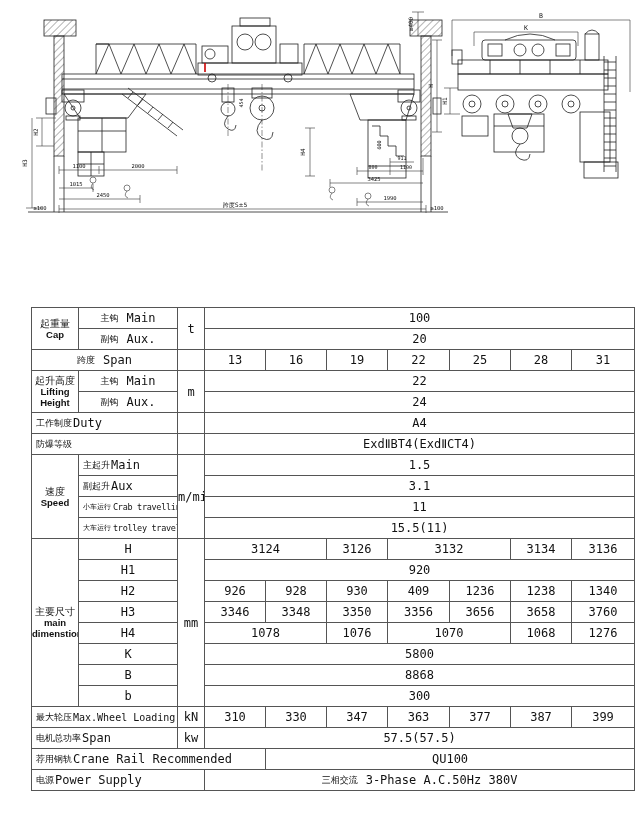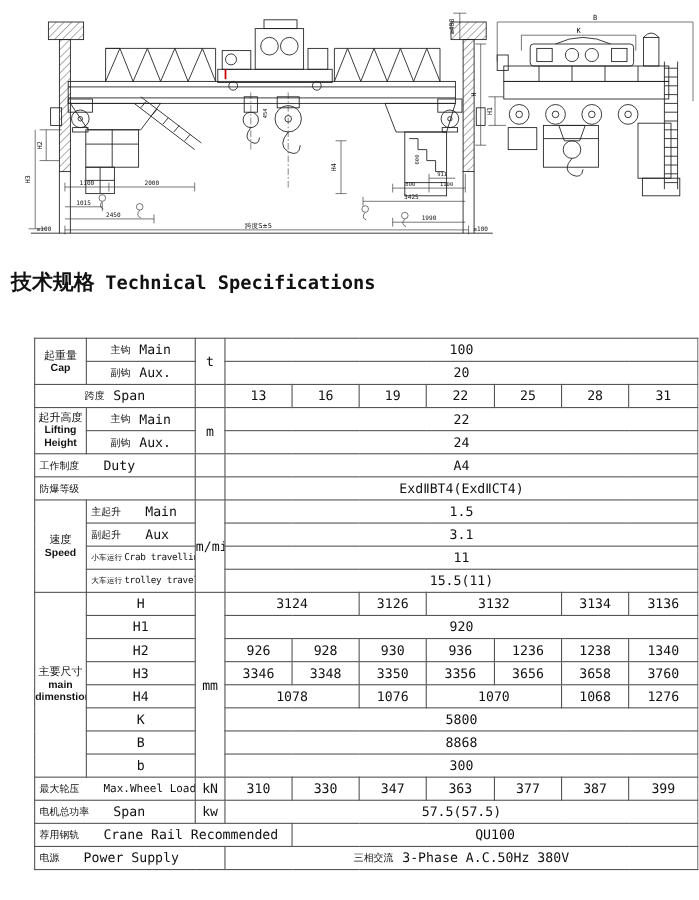--- a/index.html
+++ b/index.html
@@ -12,21 +12,21 @@
   .title .t-zh{font-family:"DejaVu Sans","Liberation Sans",sans-serif;font-size:19px;}
   .title .t-en{font-family:"DejaVu Sans Mono","Liberation Mono",monospace;font-size:17px;}
   table.spec{position:absolute;top:307px;left:31px;width:602px;border-collapse:collapse;table-layout:fixed;}
   table.spec td{border:1px solid #555;padding:0;height:20px;text-align:center;vertical-align:middle;
     font-size:12px;white-space:nowrap;overflow:hidden;}
   .zh{font-family:"DejaVu Sans","Liberation Sans",sans-serif;font-size:9px;}
   .en{font-size:12px;}
   .grp .zh{display:block;line-height:11px;font-size:10px;}
   .grp .en{display:block;line-height:11px;font-family:"Liberation Sans",sans-serif;font-size:9.5px;font-weight:bold;}
   .sub{display:flex;justify-content:center;align-items:center;gap:8px;text-align:center;}
-  .sub.left{justify-content:flex-start;padding-left:4px;gap:22px;}
+  .sub.left{justify-content:flex-start;padding-left:4px;gap:1px;}
   .sub.tight{gap:2px;}
   .sub.tight .zh{font-size:7px;font-family:Liberation Mono, monospace;}
   .sub.tight .en{font-size:8.5px;letter-spacing:-0.3px;}
   .dimlab{text-align:left;padding-left:8px;}
   .unit{font-size:10.5px;}
   .unit-small{font-size:8.5px;}
   .val{font-size:12px;}
 </style>
 </head>
 <body>
@@ -270,24 +270,20 @@
       <text x="103" y="197" font-size="5.5">2450</text>
       <text x="40" y="210" font-size="5.5">≥100</text>
       <text x="437" y="210" font-size="5.5">≥100</text>
       <text x="235" y="207" class="cjk" font-size="6">跨度S±5</text>
       <text x="541" y="18" font-size="6.5">B</text>
       <text x="526" y="30" font-size="6.5">K</text>
       <text transform="rotate(-90 447 101)" x="447" y="101">H1</text>
     </g>
   </svg>
 
-  <div class="title">
-    <span class="t-zh">技术规格</span>
-    <span class="t-en">Technical Specifications</span>
-  </div>
 
   <table class="spec">
     <colgroup>
       <col style="width:47px">
         <col style="width:99px">
         <col style="width:27px">
       <col style="width:61px">
         <col style="width:61px">
         <col style="width:61px">
         <col style="width:62px">
@@ -450,21 +446,21 @@
     </tr>
     <tr>
       <td class="dimlab">H1</td>
       <td colspan="7" class="val">920</td>
     </tr>
     <tr>
       <td class="dimlab">H2</td>
       <td class="val">926</td>
       <td class="val">928</td>
       <td class="val">930</td>
-      <td class="val">936</td>
+      <td class="val">409</td>
       <td class="val">1236</td>
       <td class="val">1238</td>
       <td class="val">1340</td>
     </tr>
     <tr>
       <td class="dimlab">H3</td>
       <td class="val">3346</td>
       <td class="val">3348</td>
       <td class="val">3350</td>
       <td class="val">3356</td>

